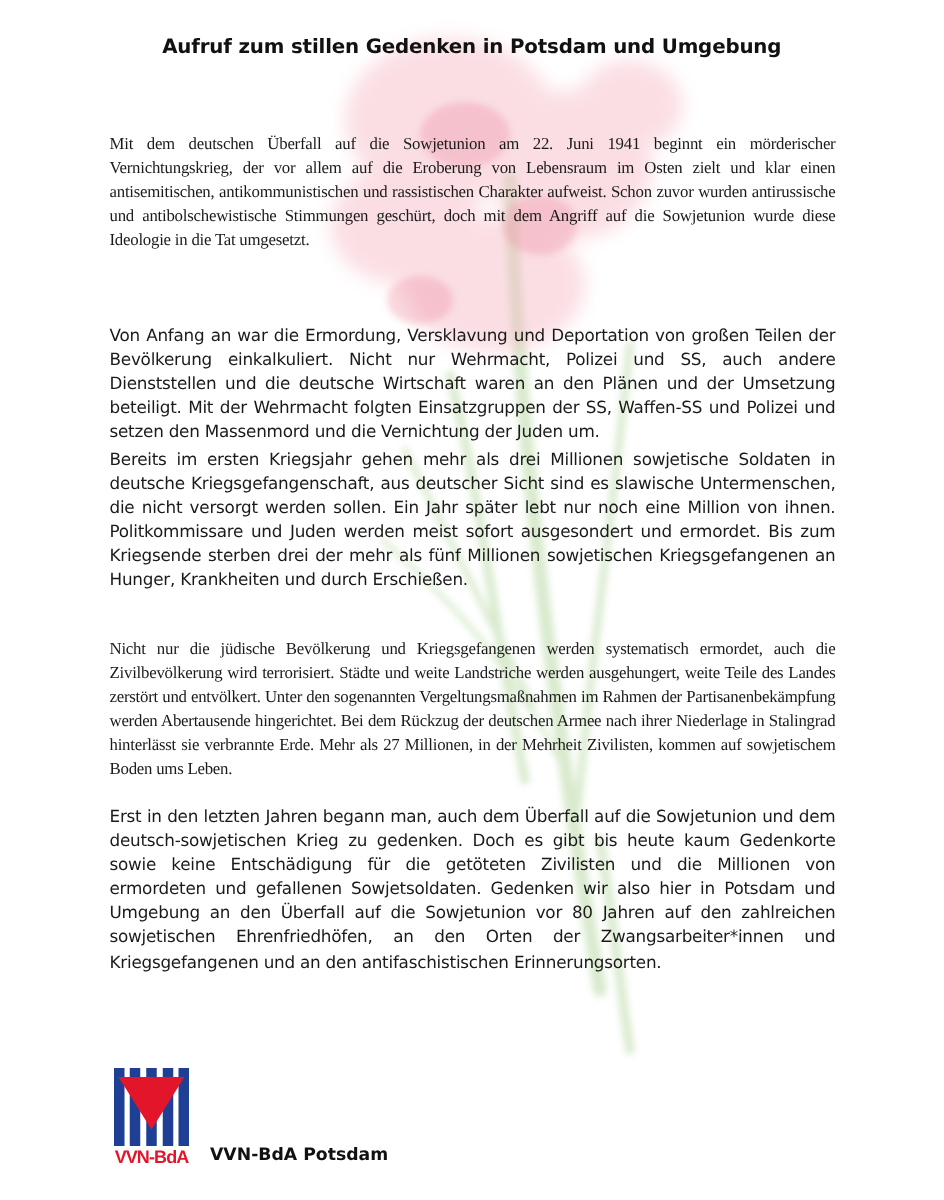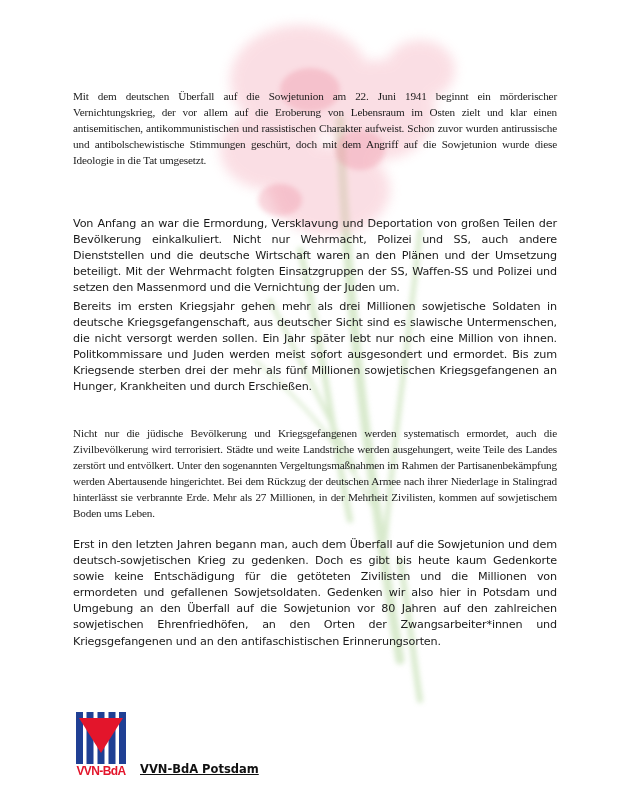--- a/index.html
+++ b/index.html
@@ -11,21 +11,21 @@
              font-weight: bold; font-size: 13.2px; line-height: 20px; color: #111; letter-spacing: -0.1px; }
     .title div { white-space: nowrap; }
     .para { position: absolute; left: 73px; width: 484px; font-size: 11.2px; line-height: 16.1px;
             text-align: justify; color: #1a1a1a; letter-spacing: -0.15px; }
     .p1 { top: 88px; font-family: Liberation Serif, serif; }
     .p2 { top: 216px; }
     .p3 { top: 299px; }
     .p4 { top: 425px; font-family: Liberation Serif, serif; }
     .p5 { top: 537px; }
     .logo { position: absolute; left: 73px; top: 709px; width: 56px; height: 69px; }
-    .org { position: absolute; left: 140px; top: 762px; font-weight: bold; font-size: 11.5px; color: #111; white-space: nowrap; text-decoration: underline; }
+    .org { position: absolute; left: 140px; top: 762px; font-weight: bold; font-size: 11.5px; color: #111; white-space: nowrap; }
   </style>
 </head>
 <body>
 
 <svg class="bg-art" viewBox="0 0 629 800">
   <defs>
     <filter id="blur" x="-20%" y="-20%" width="140%" height="140%">
         <feGaussianBlur stdDeviation="6"></feGaussianBlur>
       </filter>
     <filter id="blur2" x="-20%" y="-20%" width="140%" height="140%">
@@ -49,20 +49,21 @@
   </g>
   <g opacity="0.35" filter="url(#blur2)" fill="#ee8ea1">
     <ellipse cx="310" cy="90" rx="30" ry="22"></ellipse>
     <ellipse cx="360" cy="150" rx="25" ry="20"></ellipse>
     <ellipse cx="280" cy="200" rx="22" ry="16"></ellipse>
   </g>
 </svg>
 
 <div class="page">
   <div class="title">
+    <div>Aufruf zum stillen Gedenken in Potsdam und Umgebung</div>
   </div>
 
   <p class="para p1" style="margin:0">Mit dem deutschen Überfall auf die Sowjetunion am 22. Juni 1941 beginnt ein mörderischer Vernichtungskrieg, der vor allem auf die Eroberung von Lebensraum im Osten zielt und klar einen antisemitischen, antikommunistischen und rassistischen Charakter aufweist. Schon zuvor wurden antirussische und antibolschewistische Stimmungen geschürt, doch mit dem Angriff auf die Sowjetunion wurde diese Ideologie in die Tat umgesetzt.</p>
   <p class="para p2" style="margin:0">Von Anfang an war die Ermordung, Versklavung und Deportation von großen Teilen der Bevölkerung einkalkuliert. Nicht nur Wehrmacht, Polizei und SS, auch andere Dienststellen und die deutsche Wirtschaft waren an den Plänen und der Umsetzung beteiligt. Mit der Wehrmacht folgten Einsatzgruppen der SS, Waffen-SS und Polizei und setzen den Massenmord und die Vernichtung der Juden um.</p>
   <p class="para p3" style="margin:0">Bereits im ersten Kriegsjahr gehen mehr als drei Millionen sowjetische Soldaten in deutsche Kriegsgefangenschaft, aus deutscher Sicht sind es slawische Untermenschen, die nicht versorgt werden sollen. Ein Jahr später lebt nur noch eine Million von ihnen. Politkommissare und Juden werden meist sofort ausgesondert und ermordet. Bis zum Kriegsende sterben drei der mehr als fünf Millionen sowjetischen Kriegsgefangenen an Hunger, Krankheiten und durch Erschießen.</p>
   <p class="para p4" style="margin:0">Nicht nur die jüdische Bevölkerung und Kriegsgefangenen werden systematisch ermordet, auch die Zivilbevölkerung wird terrorisiert. Städte und weite Landstriche werden ausgehungert, weite Teile des Landes zerstört und entvölkert. Unter den sogenannten Vergeltungsmaßnahmen im Rahmen der Partisanenbekämpfung werden Abertausende hingerichtet. Bei dem Rückzug der deutschen Armee nach ihrer Niederlage in Stalingrad hinterlässt sie verbrannte Erde. Mehr als 27 Millionen, in der Mehrheit Zivilisten, kommen auf sowjetischem Boden ums Leben.</p>
   <p class="para p5" style="margin:0">Erst in den letzten Jahren begann man, auch dem Überfall auf die Sowjetunion und dem deutsch-sowjetischen Krieg zu gedenken. Doch es gibt bis heute kaum Gedenkorte sowie keine Entschädigung für die getöteten Zivilisten und die Millionen von ermordeten und gefallenen Sowjetsoldaten. Gedenken wir also hier in Potsdam und Umgebung an den Überfall auf die Sowjetunion vor 80 Jahren auf den zahlreichen sowjetischen Ehrenfriedhöfen, an den Orten der Zwangsarbeiter*innen und Kriegsgefangenen und an den antifaschistischen Erinnerungsorten.</p>
 
   <svg class="logo" viewBox="0 0 56 69">
     <rect x="0" y="0" width="56" height="69" fill="#ffffff"></rect>

